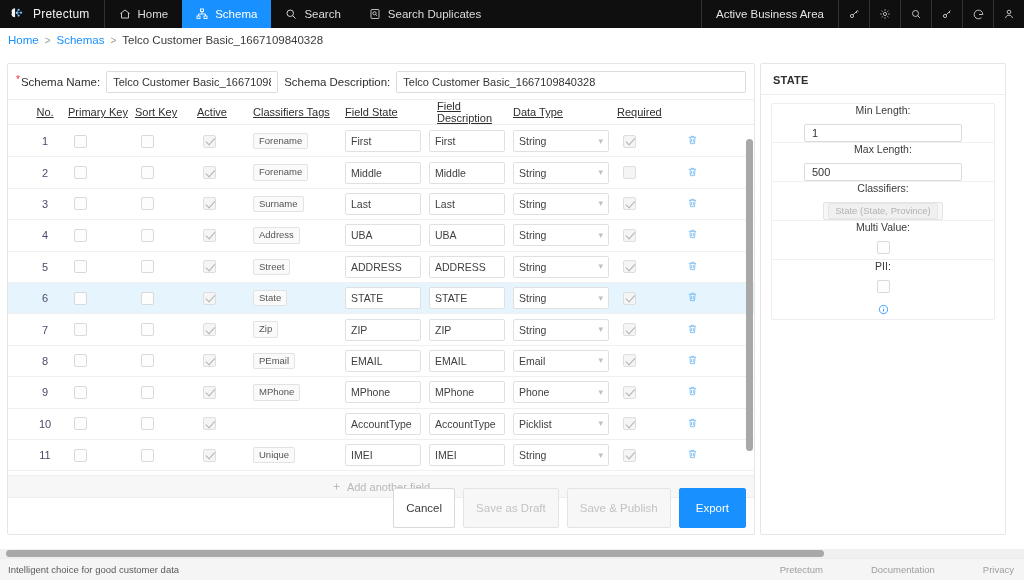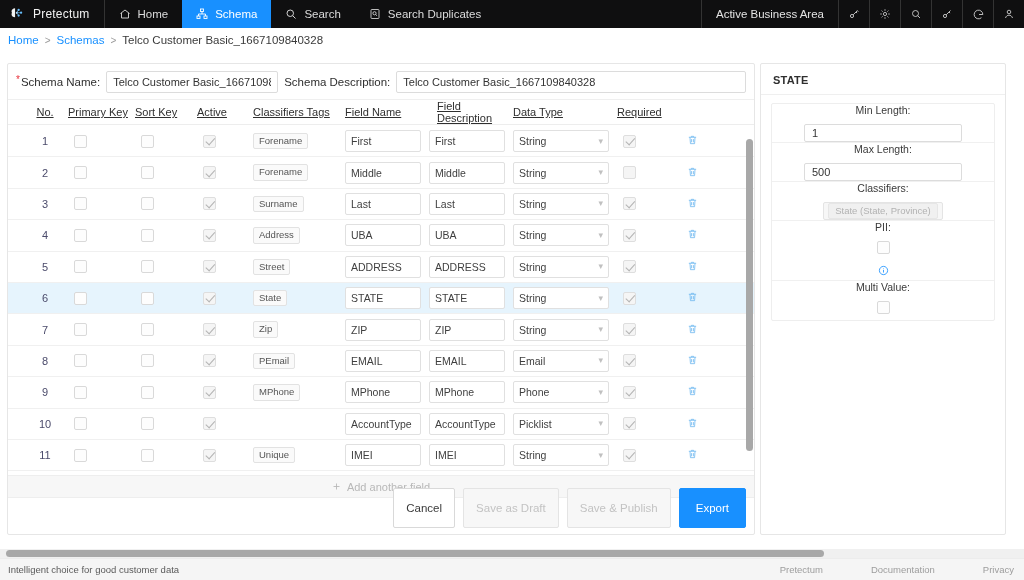--- a/index.html
+++ b/index.html
@@ -345,21 +345,21 @@
       <span class="lbl">Schema Description:</span>
       <input class="txt schema-desc-input" value="Telco Customer Basic_1667109840328" style="">
     </div>
 
     <div class="thead">
       <div class="c-no">No.</div>
       <div class="c-pk">Primary Key</div>
       <div class="c-sk">Sort Key</div>
       <div class="c-act">Active</div>
       <div class="c-cls">Classifiers Tags</div>
-      <div class="c-fn">Field Name</div>
+      <div class="c-fn">Field State</div>
       <div class="c-fd">Field Description</div>
       <div class="c-dt">Data Type</div>
       <div class="c-req">Required</div>
       <div class="c-del"></div>
     </div>
 
     <div class="tbody-wrap">
       <div class="tbody" id="tbody">
           <div class="trow">
             <div class="cell-no">1</div>
@@ -825,39 +825,39 @@
       <div class="rp-row">
         <span class="rp-lbl">Max Length:</span>
         <input class="rp-input" value="500" style="">
       </div>
 
       <div class="rp-row">
         <span class="rp-lbl">Classifiers:</span>
         <span class="rp-disabled-box">
           <span class="rp-dis-tag">State (State, Province)</span>
         </span>
+      </div>
+
+      <div class="rp-row">
+        <span class="rp-lbl">Multi Value:</span>
+        <span class="cb"></span>
       </div>
 
       <div class="rp-row">
         <span class="rp-lbl">PII:</span>
         <span class="cb"></span>
         <span class="info-ico">
           <svg width="11" height="11" viewBox="0 0 24 24" fill="none" stroke="currentColor" stroke-width="1.8">
             <circle cx="12" cy="12" r="9"></circle>
               <path d="M12 10.5v6"></path>
               <circle cx="12" cy="7.4" r="0.9" fill="currentColor" stroke="none"></circle>
           </svg>
         </span>
       </div>
 
-      <div class="rp-row">
-        <span class="rp-lbl">Multi Value:</span>
-        <span class="cb"></span>
-      </div>
-
     </div>
   </div>
 </div>
 
 <div class="hscroll">
   <div class="hthumb"></div>
 </div>
 
 <div class="footer">
   <span class="foot-left">Intelligent choice for good customer data</span>

